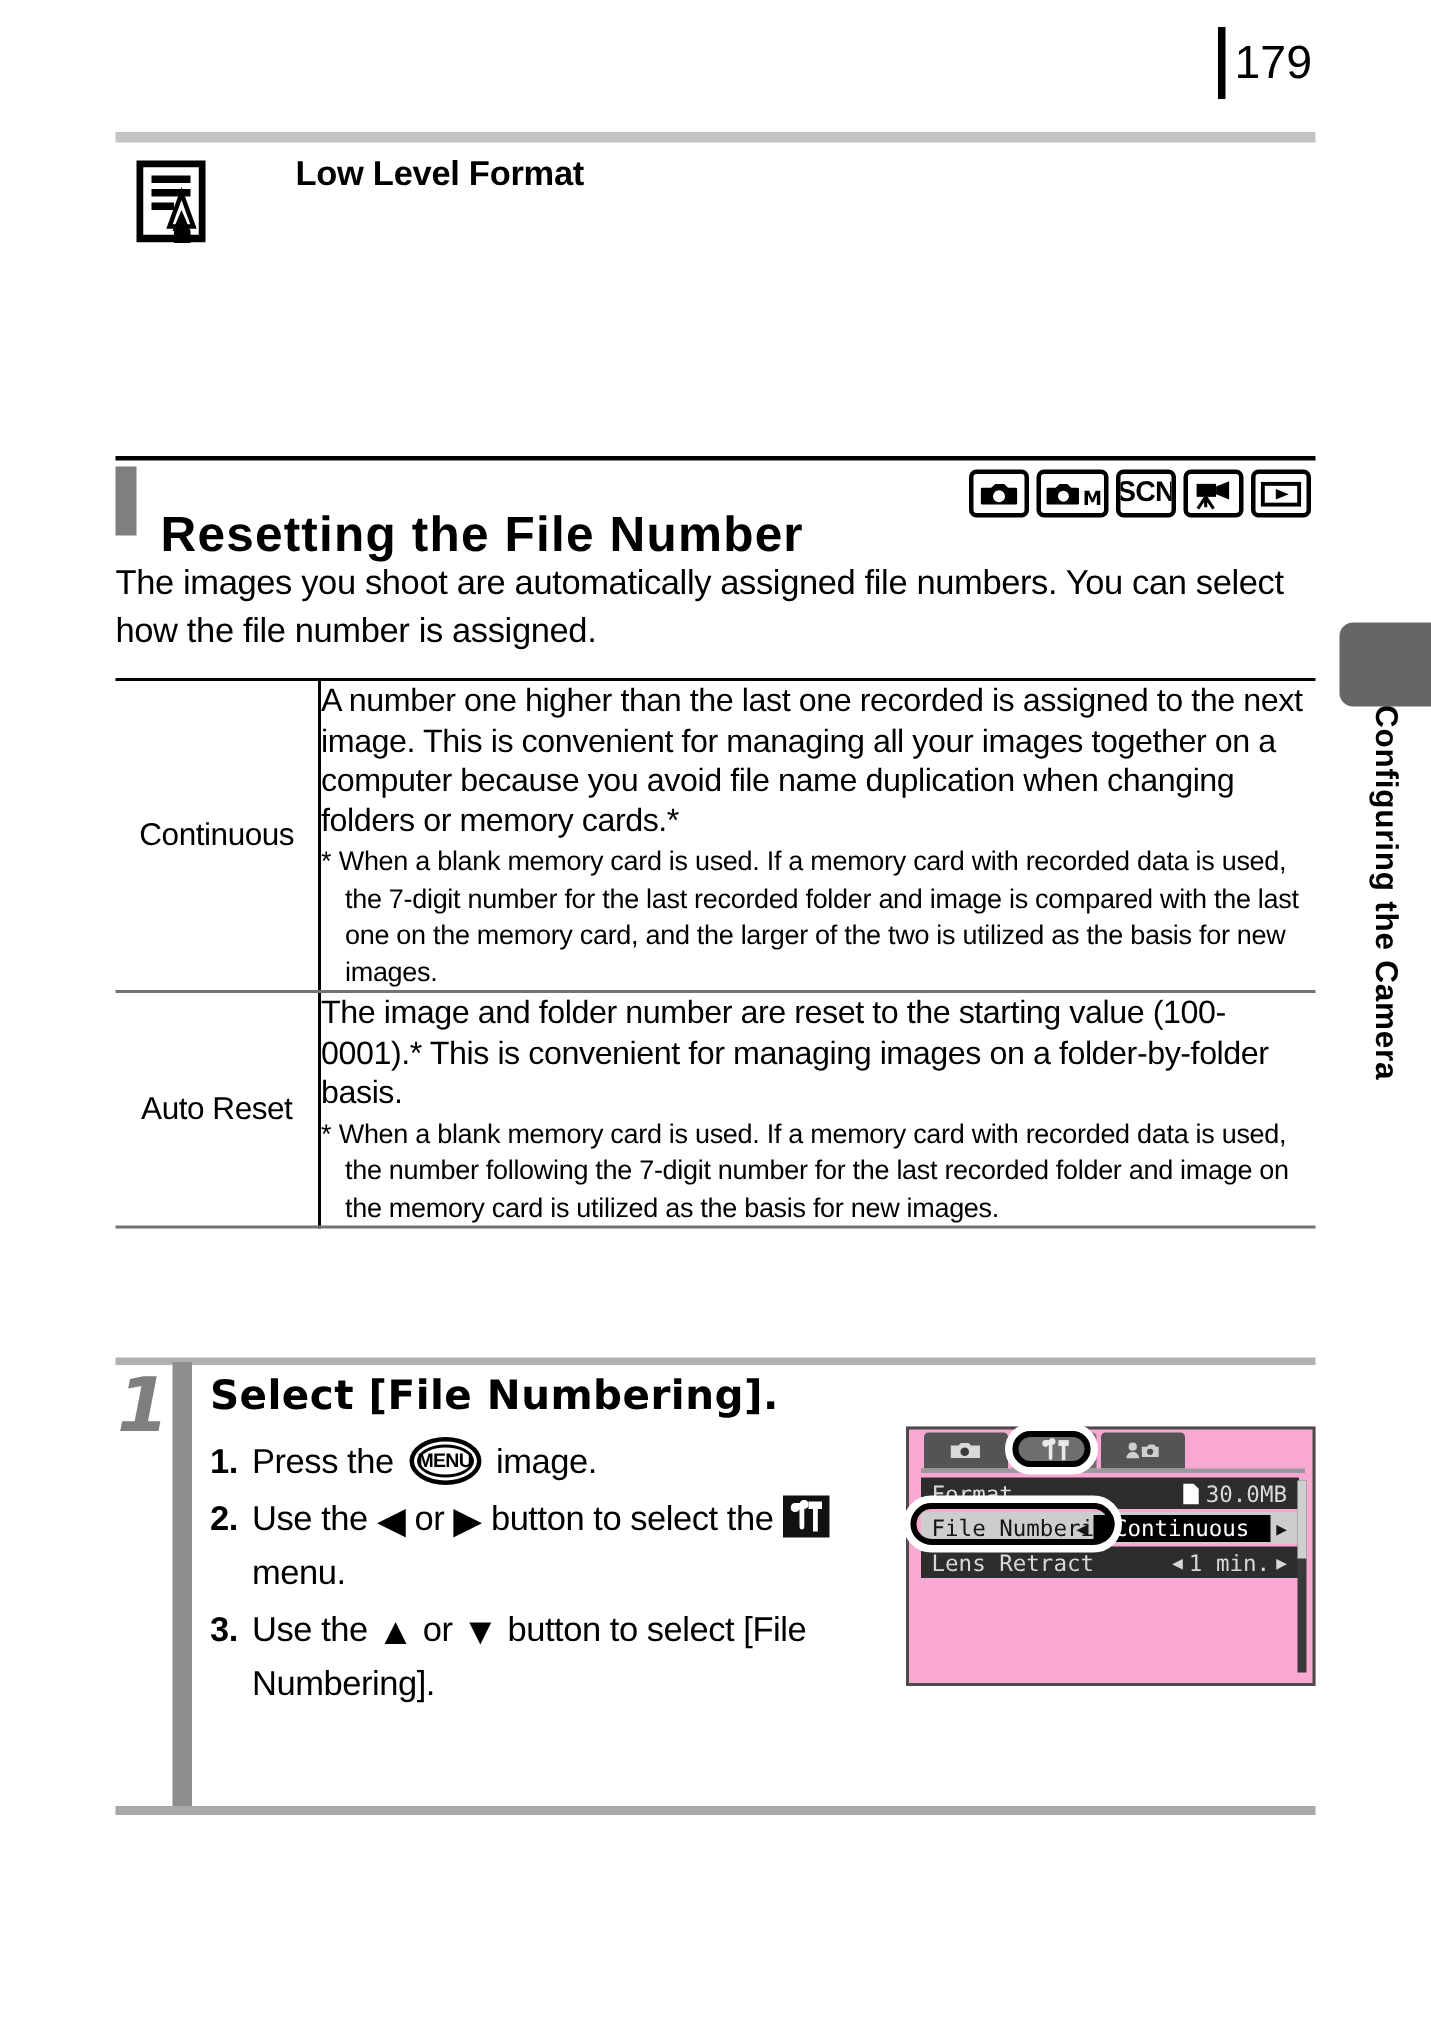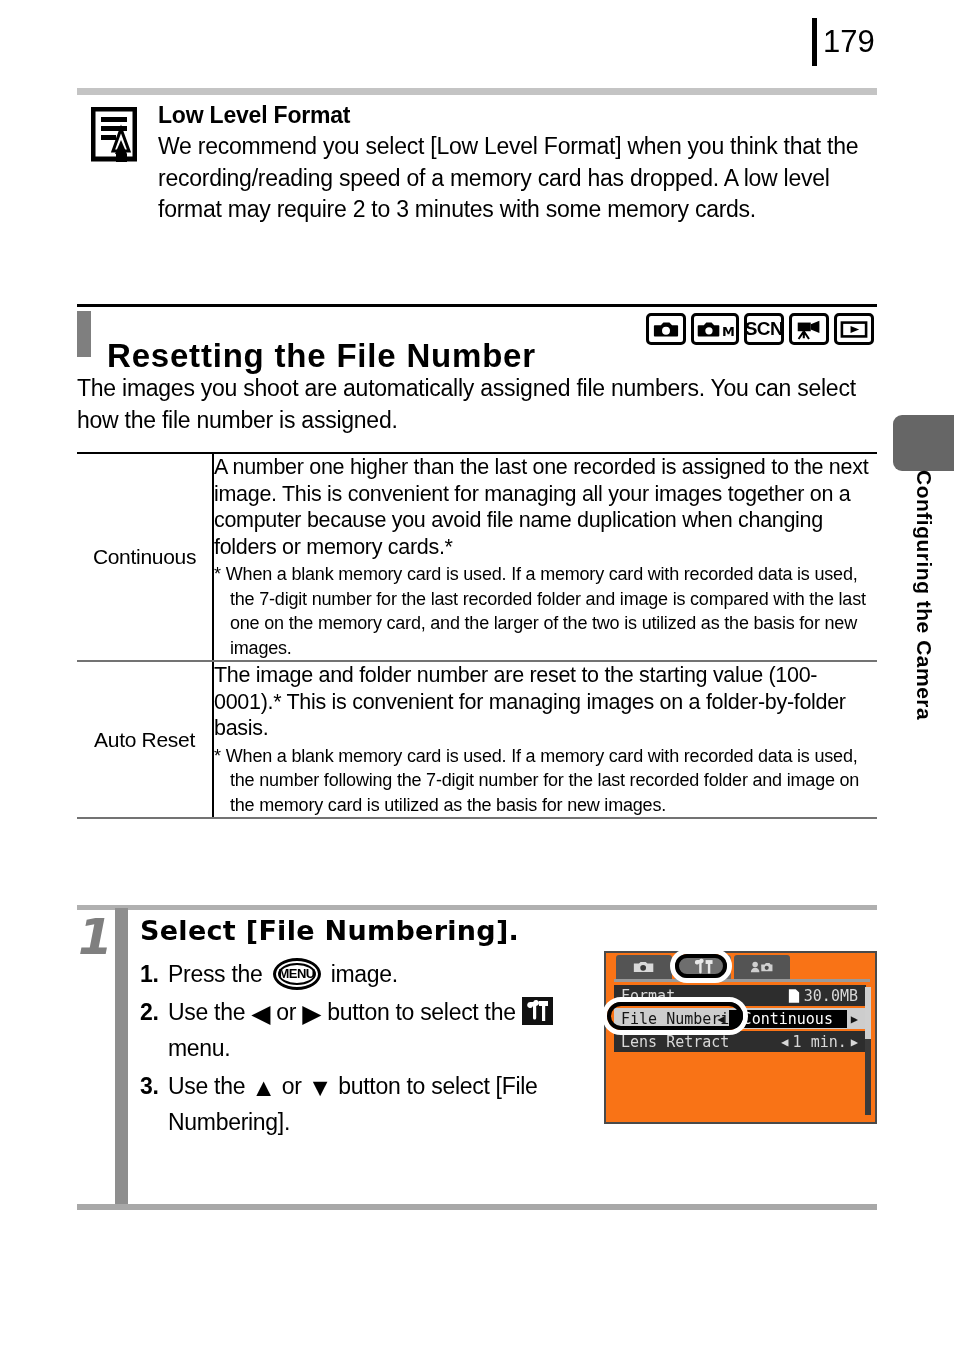--- a/index.html
+++ b/index.html
@@ -24,21 +24,21 @@
     position: absolute; left: 77px; top: 88px;
     width: 800px; height: 7px; background: #c4c4c4;
   }
 
   
   .note { position: absolute; left: 77px; top: 100px; width: 805px; }
   .note-icon {
     position: absolute; left: 14px; top: 7px;
     width: 46px; height: 56px;
   }
-  .note-body { margin-left: 81px; }
+  .note-body { margin-left: 120px; }
   .note-title {
     font-weight: bold; font-size: 23px; line-height: 31px;
     letter-spacing: -0.2px;
   }
   .note-text {
     font-size: 23px; line-height: 31.5px; letter-spacing: -0.25px;
   }
 
   
   .sec-rule {
@@ -158,21 +158,21 @@
   .tools-glyph {
     display: inline-block; width: 31px; height: 28px;
     background: #111; vertical-align: -5px; position: relative;
     margin-right: 3px;
   }
 
   
   .lcd {
     position: absolute; left: 604px; top: 951px;
     width: 273px; height: 173px;
-    background: #f97316;
+    background: #f9a8d4;
     border: 2px solid #4a4a4a;
   }
   .lcd-tabs {
     position: absolute; left: 10px; top: 0px;
     display: flex; align-items: flex-end; height: 26px;
   }
   .lcd-tab {
     width: 56px; height: 24px; background: #545454;
     margin-right: 3px; border-radius: 3px 3px 0 0;
     display: flex; align-items: center; justify-content: center;
@@ -253,21 +253,20 @@
         <rect x="10" y="10" width="26" height="5" fill="#000"></rect>
         <rect x="10" y="19" width="26" height="5" fill="#000"></rect>
         <rect x="10" y="28" width="15" height="5" fill="#000"></rect>
         <polygon points="30,22 38,44 22,44" fill="#fff" stroke="#000" stroke-width="3"></polygon>
         <polygon points="30,33 36,47 24,47" fill="#000"></polygon>
         <rect x="25" y="47" width="11" height="8" fill="#000"></rect>
       </svg>
     </div>
     <div class="note-body">
       <div class="note-title">Low Level Format</div>
-      <div class="note-text">We recommend you select [Low Level Format] when you think that the recording/reading speed of a memory card has dropped. A low level format may require 2 to 3 minutes with some memory cards.</div>
     </div>
   </div>
 
   <div class="sec-rule"></div>
   <div class="sec-head">
     <div class="sec-bar"></div>
     <div class="sec-title">Resetting the File Number</div>
 
     <div class="mode-icons">
       <div class="mi">

